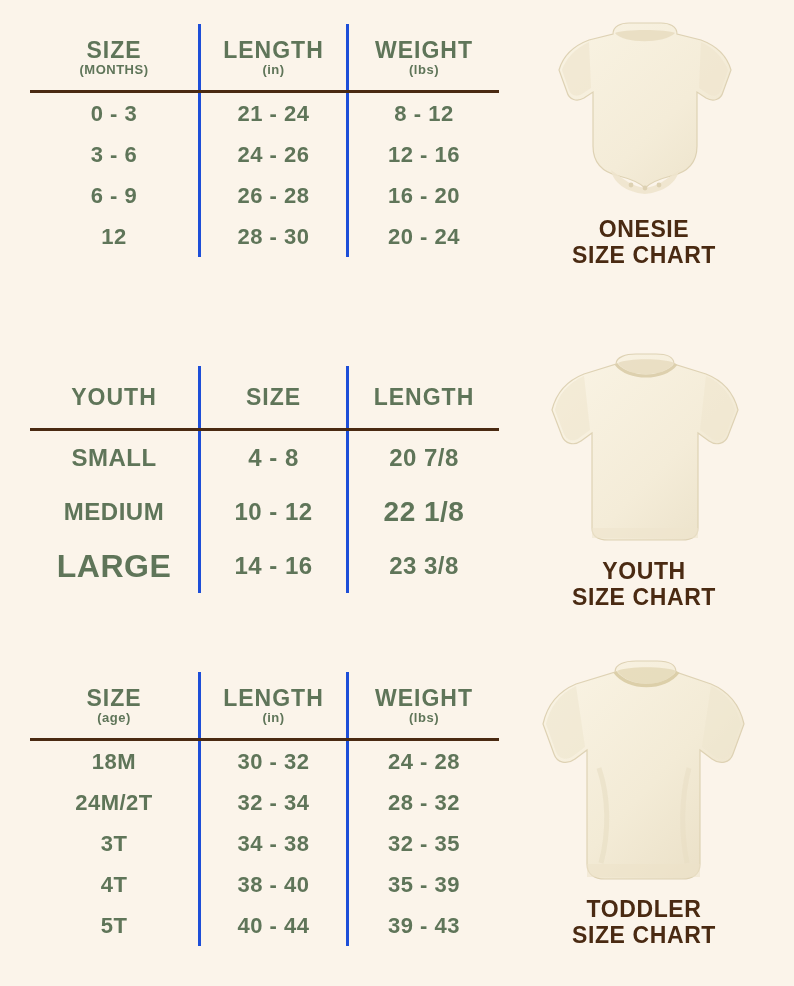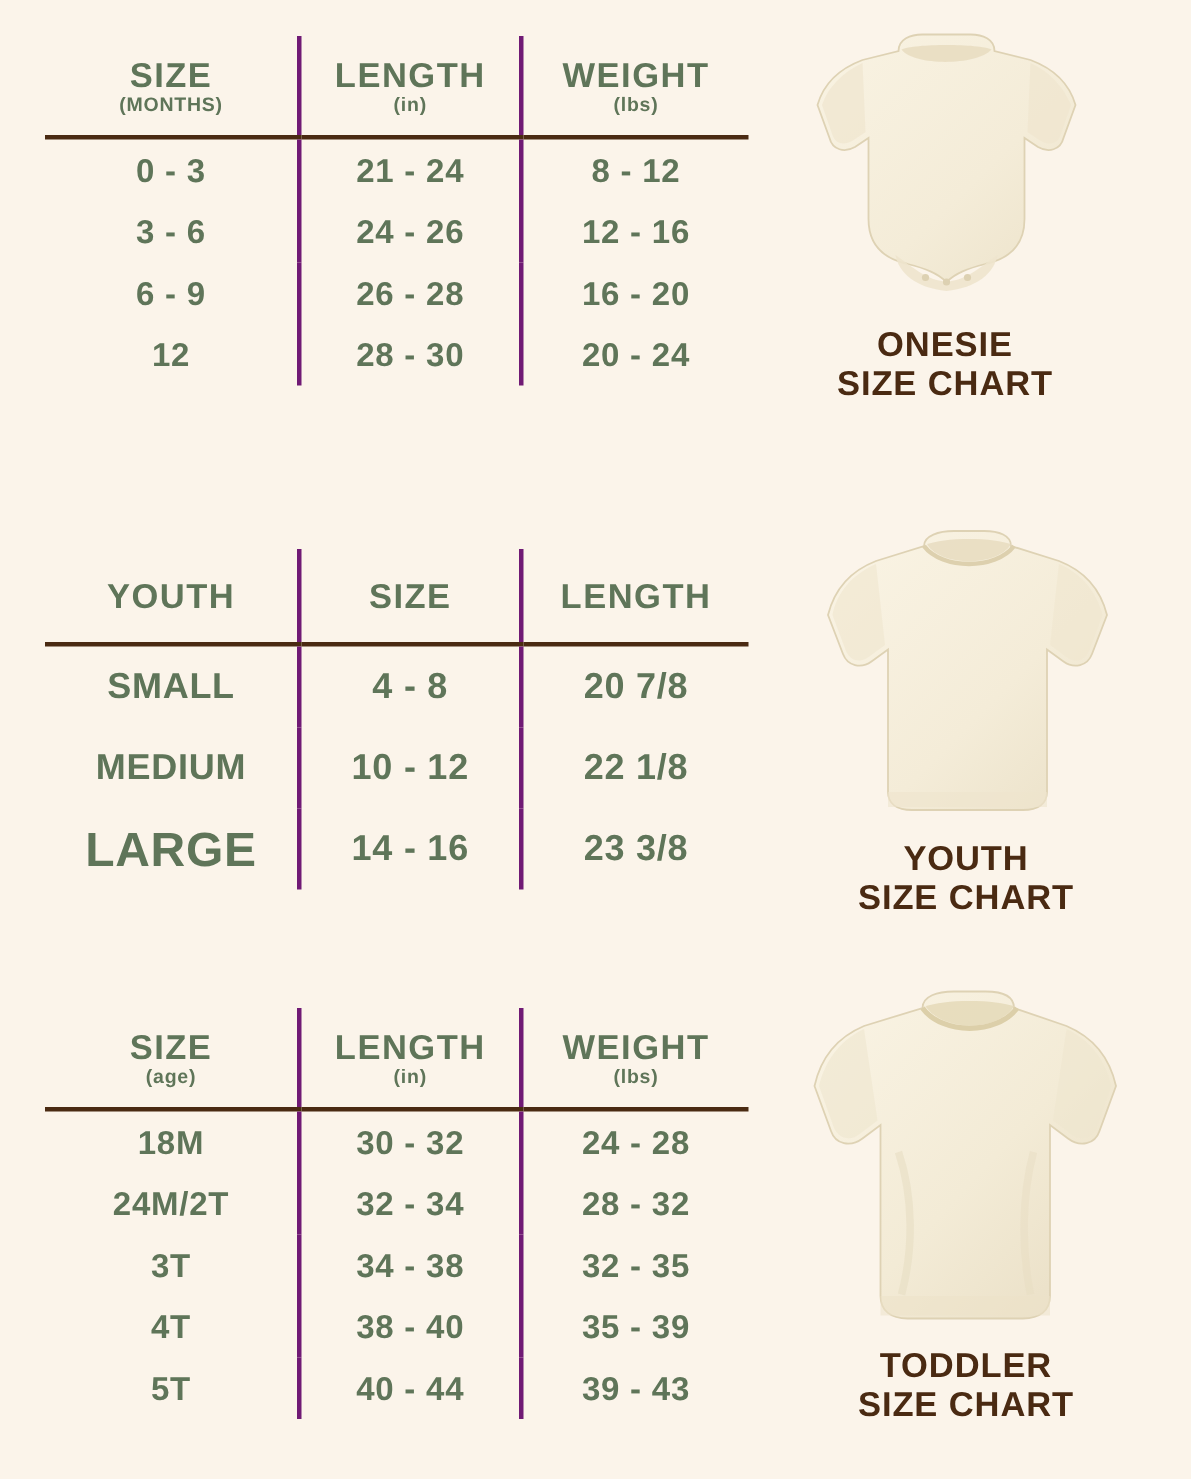--- a/index.html
+++ b/index.html
@@ -60,21 +60,21 @@
     margin-top: 1px;
   }
   .data-cell {
     font-size: 22px;
     font-weight: bold;
     color: #5f7559;
   }
 
   
   .col-div {
-    border-left: 3px solid #701a75;
+    border-left: 3px solid #1d4ed8;
   }
   .head-row td {
     border-bottom: 3px solid #4a2a12;
   }
 
   
   .img-col {
     position: absolute;
     text-align: center;
     width: 240px;
@@ -148,21 +148,21 @@
         <tr>
           <td class="data-cell" style="height:41px;">12</td>
           <td class="data-cell col-div">28 - 30</td>
           <td class="data-cell col-div">20 - 24</td>
         </tr>
       </tbody>
         </table>
     </div>
   </div>
 
-  <div class="img-col" style="left:510px; top:20px;">
+  <div class="img-col" style="left:524px; top:20px;">
     <div class="garment onesie">
       <svg width="186" height="190" viewBox="0 0 186 190">
         <defs>
           <linearGradient id="gfab" x1="0" y1="0" x2="1" y2="1">
             <stop offset="0%" stop-color="#f9f3e3"></stop>
             <stop offset="60%" stop-color="#f4ecd8"></stop>
             <stop offset="100%" stop-color="#ece2c9"></stop>
           </linearGradient>
         </defs>
 
@@ -212,21 +212,21 @@
           </td>
         </tr>
         <tr>
           <td class="data-cell" style="height:54px; font-size:24px;">SMALL</td>
           <td class="data-cell col-div" style="font-size:24px;">4 - 8</td>
           <td class="data-cell col-div" style="font-size:24px;">20 7/8</td>
         </tr>
         <tr>
           <td class="data-cell" style="height:54px; font-size:24px;">MEDIUM</td>
           <td class="data-cell col-div" style="font-size:24px;">10 - 12</td>
-          <td class="data-cell col-div" style="font-size:24px;">22 1/8</td>
+          <td class="data-cell col-div" style="font-size:28px;">22 1/8</td>
         </tr>
         <tr>
           <td class="data-cell" style="height:54px; font-size:32px;">LARGE</td>
           <td class="data-cell col-div" style="font-size:24px;">14 - 16</td>
           <td class="data-cell col-div" style="font-size:24px;">23 3/8</td>
         </tr>
       </tbody>
         </table>
     </div>
   </div>

